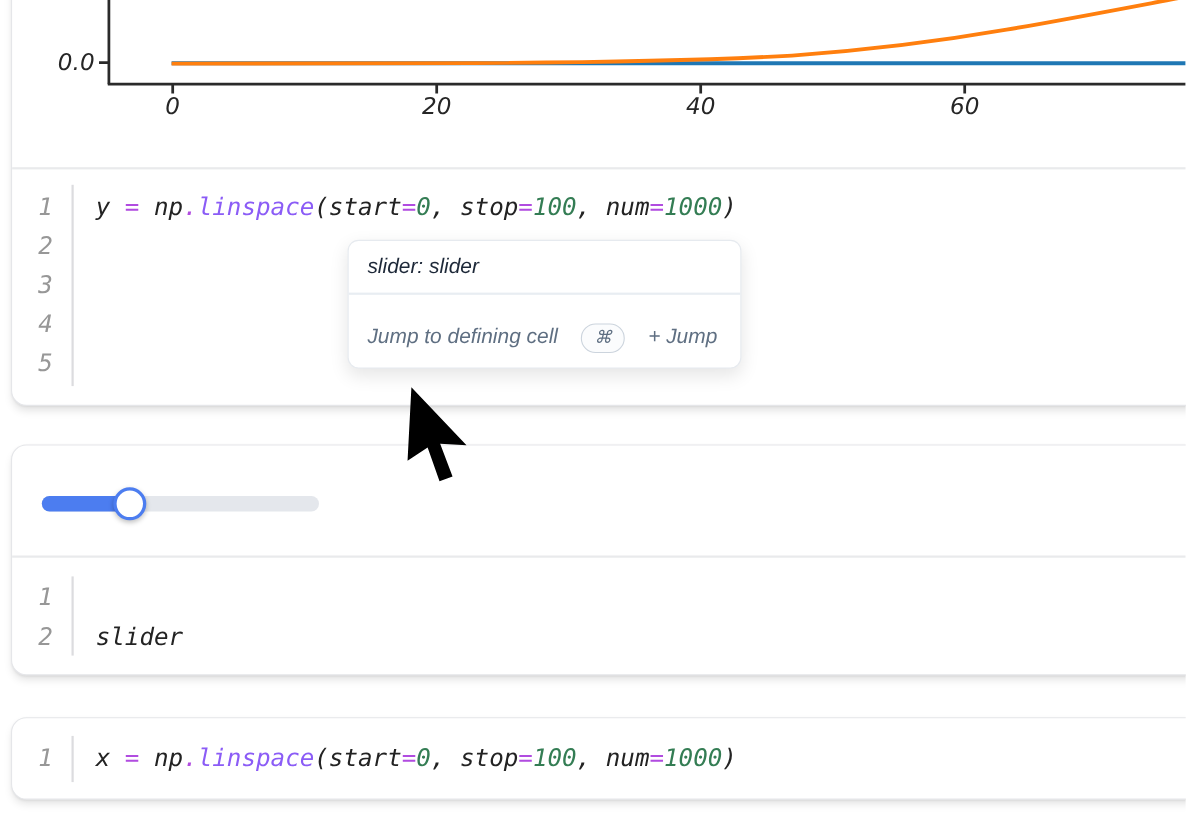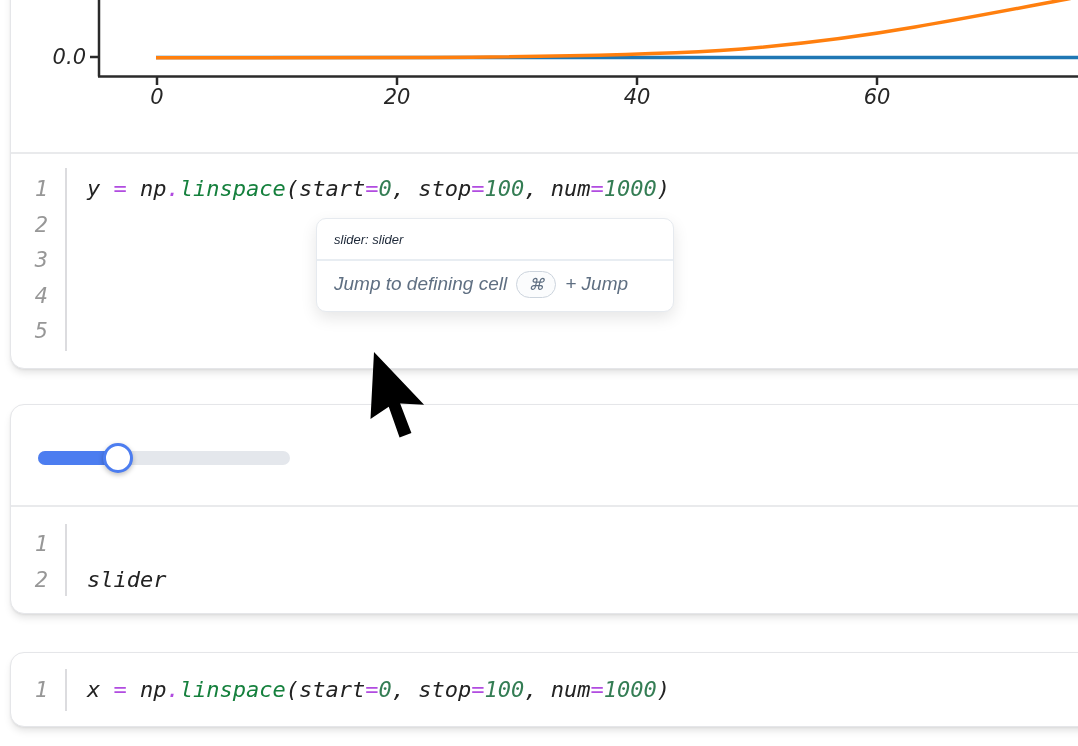--- a/index.html
+++ b/index.html
@@ -11,32 +11,32 @@
   .cell-divider{position:absolute;height:1.5px;background:#e9eaec;}
   
   .codearea{position:absolute;font-family:"DejaVu Sans Mono","Liberation Mono",monospace;
             font-size:22px;}
   .row{display:flex;height:35.5px;line-height:35.5px;}
   .ln{width:38px;text-align:right;color:#979797;flex:none;}
   .src{padding-left:39px;white-space:pre;color:#232323;}
   .gutterline{position:absolute;width:1.5px;background:#dcdcdf;}
   .v{color:#232323}
   .p{color:#b14ce0}
-  .f{color:#15803d}
+  .f{color:#8b5cf6}
   .n{color:#347d54}
   .u,.u2{background-image:linear-gradient(#b9cfdf,#b9cfdf);background-repeat:no-repeat;
          background-size:100% 4px;background-position:0 calc(100% - 2px);padding-bottom:2px;}
   
   .tooltip{position:absolute;left:316px;top:218px;width:356px;background:#fff;
            border:1.5px solid #e6eaef;border-radius:10px;z-index:5;
            box-shadow:0 6px 16px rgba(0,0,0,0.10);}
-  .tt-title{padding:13px 17px 12px;font-size:13px;color:#1d2838;}
+  .tt-title{padding:13px 17px 12px;font-size:19px;color:#1d2838;}
   .tt-divider{height:1.5px;background:#e8edf2;}
-  .tt-action{display:flex;align-items:center;gap:9px;padding:10px 17px 13px;
-             font-size:19px;color:#5f6f82;}
+  .tt-action{display:flex;align-items:center;gap:21px;padding:10px 17px 13px;
+             font-size:19px;color:#5f6f82;margin-top:16px;}
   .kbd{display:inline-block;border:1.5px solid #ccd4dd;border-radius:14px;background:#fbfcfd;
        padding:1px 11px;font-size:16px;line-height:23px;color:#5f6f82;}
   
   .slider-track{position:absolute;left:38px;top:451px;width:252px;height:14px;
                 border-radius:7px;background:#e4e7ec;}
   .slider-fill{position:absolute;left:38px;top:451px;height:14px;border-radius:7px;
                background:#4c7df0;}
   .slider-handle{position:absolute;top:443px;width:30px;height:30px;border-radius:50%;
                  background:#fff;border:3px solid #4c7df0;box-sizing:border-box;
                  box-shadow:0 2px 5px rgba(0,0,0,0.25);}

